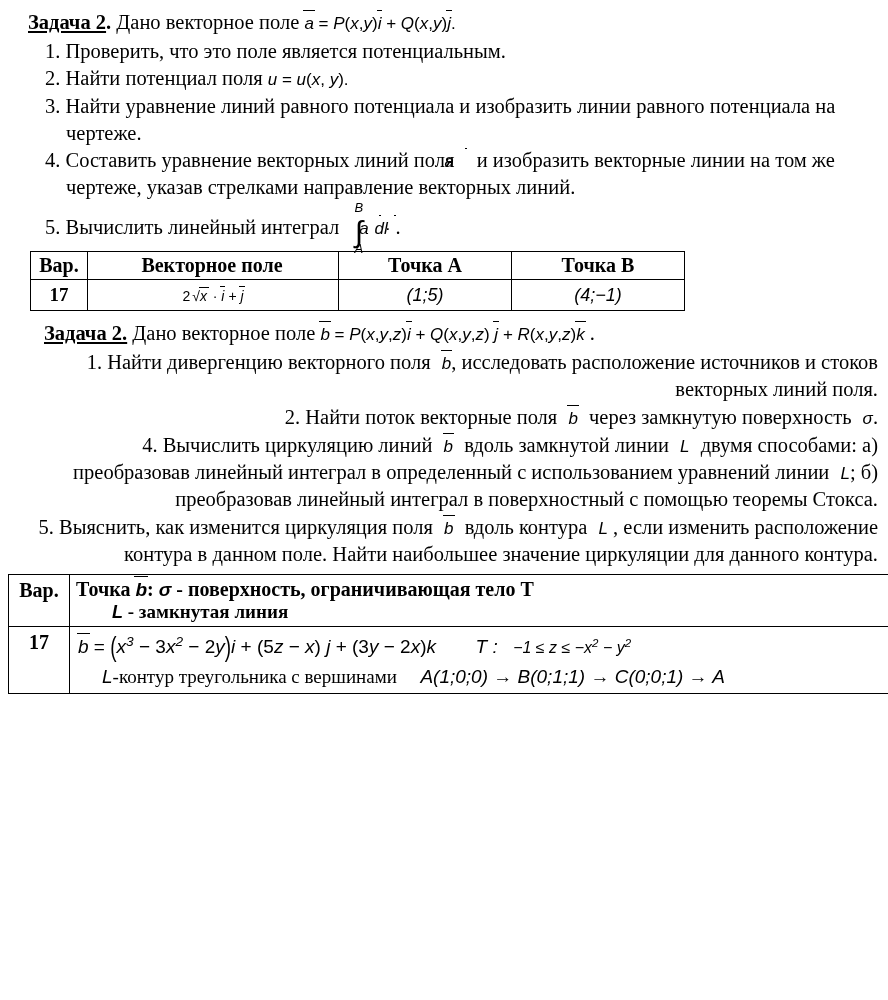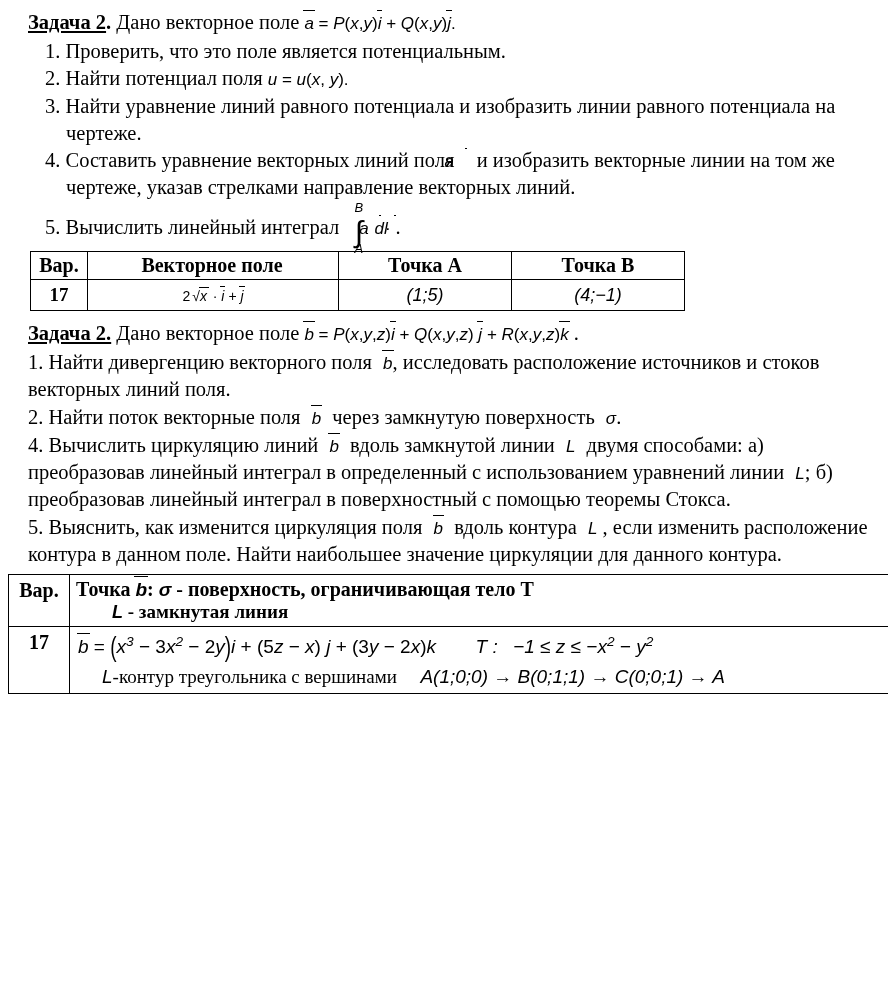--- a/index.html
+++ b/index.html
@@ -205,20 +205,21 @@
     font-style: normal;
     display: inline-block;
     transform: scaleY(1.45);
     position: relative;
     top: 0px;
   }
   .t2item {
     font-size: 20.5px;
     line-height: 1.32;
     margin: 0 0 1px 0;
+    text-align: right;
   }
   .sp { display: inline-block; width: 6px; }
   .sp2 { display: inline-block; width: 14px; }
   .sp3 { display: inline-block; width: 30px; }
 </style>
 </head>
 <body>
 
 <div class="page">
 
@@ -271,21 +272,21 @@
         <td class="var">17</td>
         <td class="field">
           <span class="m" style="font-size:14px;"><span class="num">2</span><span class="sqrt"><span class="radix">√</span><span class="rad-body">x</span></span> <span class="up">·</span> <span class="vec">i</span> <span class="up">+</span> <span class="vec">j</span></span>
         </td>
         <td class="pt"><span class="m" style="font-size:18px;">(1;5)</span></td>
         <td class="pt"><span class="m" style="font-size:18px;">(4;−1)</span></td>
       </tr>
     </tbody>
   </table>
 
-  <div class="task-head" style="margin-top:4px;">
+  <div class="task-head" style="margin-top:4px;margin-left:16px;">
     <span class="bold-u">Задача 2.</span>
     <span>Дано векторное поле</span>
     <span class="m"><span class="vec">b</span> <span class="up">=</span> P<span class="up">(</span>x<span class="up">,</span>y<span class="up">,</span>z<span class="up">)</span><span class="vec">i</span> <span class="up">+</span> Q<span class="up">(</span>x<span class="up">,</span>y<span class="up">,</span>z<span class="up">)</span> <span class="vec">j</span> <span class="up">+</span> R<span class="up">(</span>x<span class="up">,</span>y<span class="up">,</span>z<span class="up">)</span><span class="vec">k</span></span> .
   </div>
 
   <div class="t2item hang0">
     <span>1.</span>
     <span>Найти дивергенцию векторного поля</span>
     <span class="sp"></span><span class="m"><span class="vec">b</span></span><span>, исследовать расположение источников и стоков векторных линий поля.</span>
   </div>
@@ -336,21 +337,21 @@
         </td>
       </tr>
       <tr>
         <td class="varcell">17</td>
         <td class="bodycell">
           <div class="eqline">
             <span class="m" style="font-size:19px;"><span class="vec">b</span> <span class="up">=</span> <span class="big-paren">(</span>x<sup class="s">3</sup> <span class="up">− 3</span>x<sup class="s">2</sup> <span class="up">− 2</span>y<span class="big-paren">)</span>i <span class="up">+ (5</span>z <span class="up">−</span> x<span class="up">)</span> j <span class="up">+ (3</span>y <span class="up">− 2</span>x<span class="up">)</span>k</span>
             <span class="sp3"></span>
             <span class="m" style="font-size:19px;">T :</span>
             <span class="sp"></span>
-            <span class="m" style="font-size:19px;">−1 ≤ z ≤ −x<sup class="s">2</sup> − y<sup class="s">2</sup></span>
+            <span class="m" style="font-size:16px;">−1 ≤ z ≤ −x<sup class="s">2</sup> − y<sup class="s">2</sup></span>
           </div>
           <div class="lline">
             <span class="m" style="font-size:19px;">L</span><span style="font-size:19px;">-контур треугольника с вершинами</span>
             <span class="sp2"></span>
             <span class="m" style="font-size:19px;">A(1;0;0) → B(0;1;1) → C(0;0;1) → A</span>
           </div>
         </td>
       </tr>
     </tbody>
   </table>

